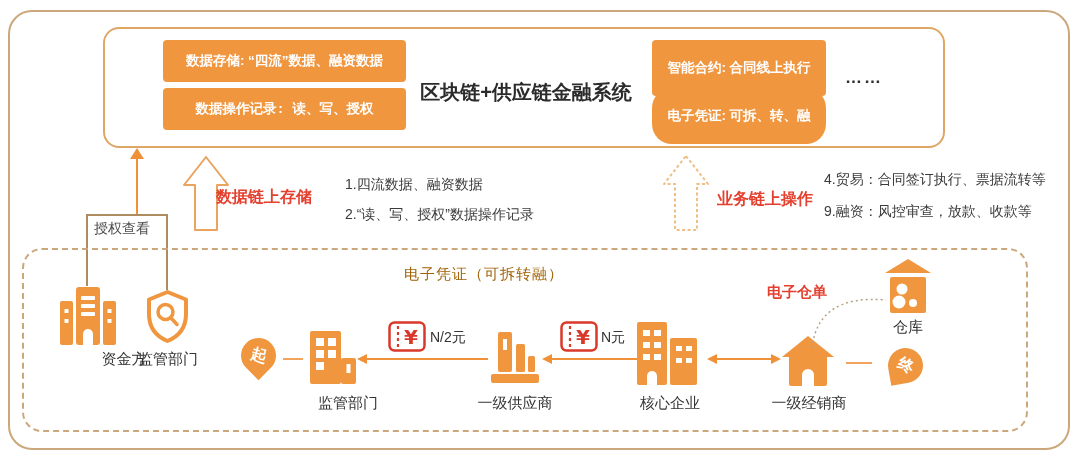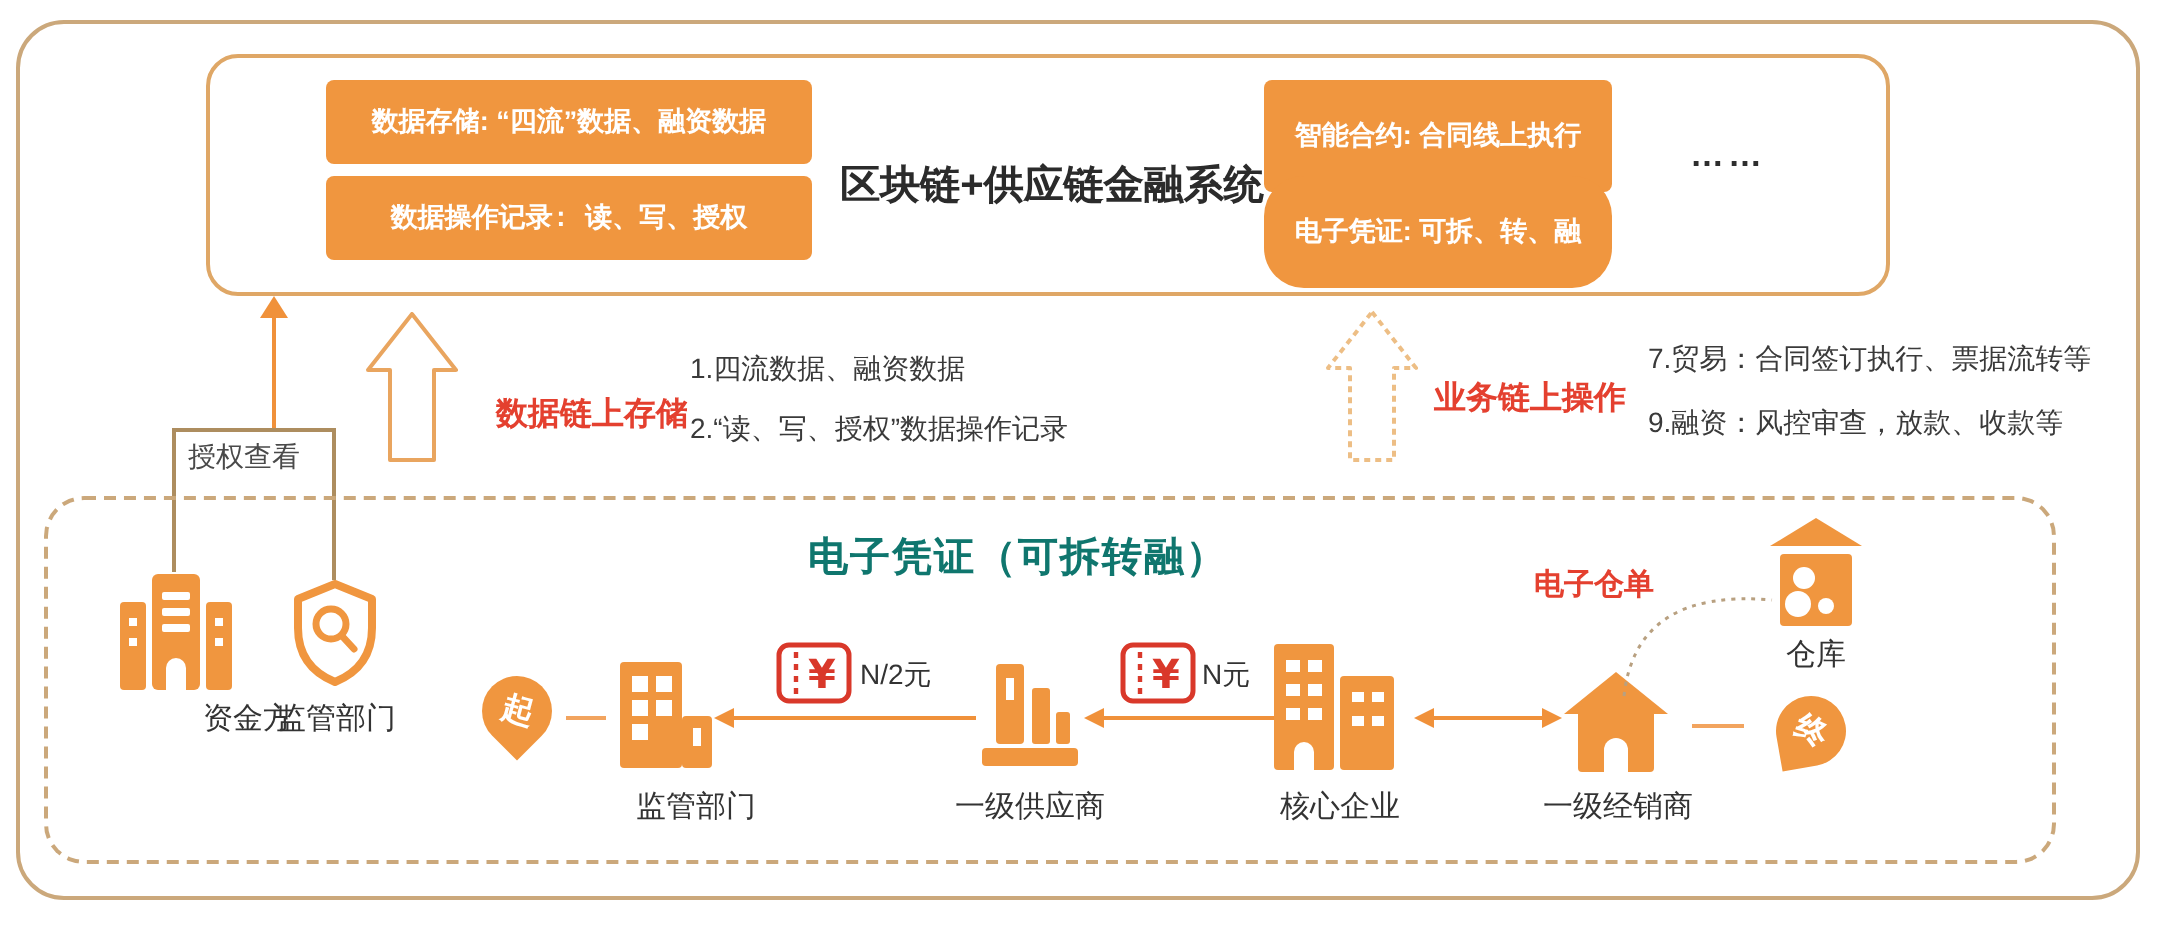--- a/index.html
+++ b/index.html
@@ -9,37 +9,37 @@
   }
   .abs{position:absolute;}
   
   .outer-frame{left:8px;top:10px;width:1062px;height:440px;border:2px solid #CBA87B;border-radius:24px;box-sizing:border-box;}
   .top-box{left:103px;top:27px;width:842px;height:121px;border:2px solid #DFA766;border-radius:16px;background:#fff;box-sizing:border-box;}
   .bottom-box{left:22px;top:248px;width:1006px;height:184px;border:2px dashed #CBA87B;border-radius:20px;box-sizing:border-box;}
   
   .chip{background:#F0963F;border-radius:4px;color:#fff;font-weight:bold;font-size:13.5px;
         display:flex;align-items:center;justify-content:center;text-align:center;box-sizing:border-box;padding:0 6px;}
   .chip-l{left:163px;width:243px;height:42px;}
-  .chip-r{left:632px;width:174px;height:56px;text-align:right;}
+  .chip-r{left:652px;width:174px;height:56px;text-align:right;}
   .main-title{left:406px;top:79px;width:240px;text-align:center;font-size:20px;font-weight:bold;color:#2b2b2b;}
   .ellipsis{left:845px;top:68px;font-size:17px;font-weight:bold;color:#2e2e2e;letter-spacing:2px;}
   
   .hline{height:2px;background:#F0913A;}
   .dashline{height:2px;background:#F2A45F;}
   .vline{width:2px;background:#AD8D5F;}
   .bracket-h{height:2px;background:#AD8D5F;}
   .auth-line{width:2px;background:#F0913A;}
   .ah-up{width:0;height:0;border-left:7px solid transparent;border-right:7px solid transparent;border-bottom:11px solid #F0913A;}
   .ah-left{width:0;height:0;border-top:5px solid transparent;border-bottom:5px solid transparent;border-right:10px solid #F0913A;}
   .ah-right{width:0;height:0;border-top:5px solid transparent;border-bottom:5px solid transparent;border-left:10px solid #F0913A;}
   
   .red-label{font-size:16px;font-weight:bold;color:#E4402F;}
   .note{font-size:14px;color:#3a3a3a;white-space:nowrap;}
   .auth-label{font-size:14px;color:#4a4a4a;}
-  .bottom-title{left:404px;top:265px;font-size:20px;font-weight:bold;color:#0f766e;letter-spacing:1px;}
+  .bottom-title{left:404px;top:265px;font-size:15px;font-weight:normal;color:#a16207;letter-spacing:1px;}
   .receipt-label{left:767px;top:283px;font-size:15px;font-weight:bold;color:#E4402F;}
   .entity-label{font-size:15px;color:#333;text-align:center;white-space:nowrap;}
   .ticket-label{font-size:14px;color:#333;}
   
   .pin{background:#F0963F;display:flex;align-items:center;justify-content:center;border-radius:50% 50% 0 50%;}
   .pin span{color:#fff;font-size:16px;font-weight:bold;}
   .pin-start{left:241px;top:338px;width:35px;height:35px;transform:rotate(45deg);}
   .pin-start span{transform:rotate(-30deg);}
   .pin-end{left:888px;top:348px;width:35px;height:35px;transform:rotate(80deg);}
   .pin-end span{transform:rotate(-55deg);}
@@ -63,29 +63,29 @@
   <div class="abs ah-up" style="left:130px;top:148px;"></div>
   <div class="abs auth-line" style="left:136px;top:158px;height:57px;"></div>
   <div class="abs bracket-h" style="left:86px;top:214px;width:82px;"></div>
   <div class="abs vline" style="left:86px;top:214px;height:72px;"></div>
   <div class="abs vline" style="left:166px;top:214px;height:76px;"></div>
   <div class="abs auth-label" style="left:94px;top:220px;">授权查看</div>
 
   <svg class="abs" style="left:183px;top:156px;" width="46" height="75" viewBox="0 0 46 75">
     <polygon points="23,1 45,29 34,29 34,74 12,74 12,29 1,29" fill="#ffffff" stroke="#E9A55F" stroke-width="2" stroke-linejoin="round"></polygon>
   </svg>
-  <div class="abs red-label" style="left:248px;top:187px;margin-top:10px;">数据链上存储</div>
+  <div class="abs red-label" style="left:216px;top:187px;">数据链上存储</div>
   <div class="abs note" style="left:345px;top:176px;">1.四流数据、融资数据</div>
   <div class="abs note" style="left:345px;top:206px;">2.“读、写、授权”数据操作记录</div>
 
   <svg class="abs" style="left:663px;top:155px;" width="46" height="76" viewBox="0 0 46 76">
     <polygon points="23,1 45,29 34,29 34,75 12,75 12,29 1,29" fill="#ffffff" stroke="#EDBE85" stroke-width="2" stroke-dasharray="3 2.5" stroke-linejoin="round"></polygon>
   </svg>
   <div class="abs red-label" style="left:717px;top:189px;">业务链上操作</div>
-  <div class="abs note" style="left:824px;top:171px;">7.贸易：合同签订执行、票据流转等</div>
+  <div class="abs note" style="left:824px;top:171px;">4.贸易：合同签订执行、票据流转等</div>
   <div class="abs note" style="left:824px;top:203px;">9.融资：风控审查，放款、收款等</div>
 
   <div class="abs bottom-box"></div>
   <div class="abs bottom-title">电子凭证（可拆转融）</div>
 
   <svg class="abs" style="left:60px;top:287px;" width="56" height="58" viewBox="0 0 56 58">
     <g fill="#F0963F">
       <rect x="16" y="0" width="24" height="58" rx="3"></rect>
       <rect x="0" y="14" width="13" height="44" rx="2"></rect>
       <rect x="43" y="14" width="13" height="44" rx="2"></rect>

